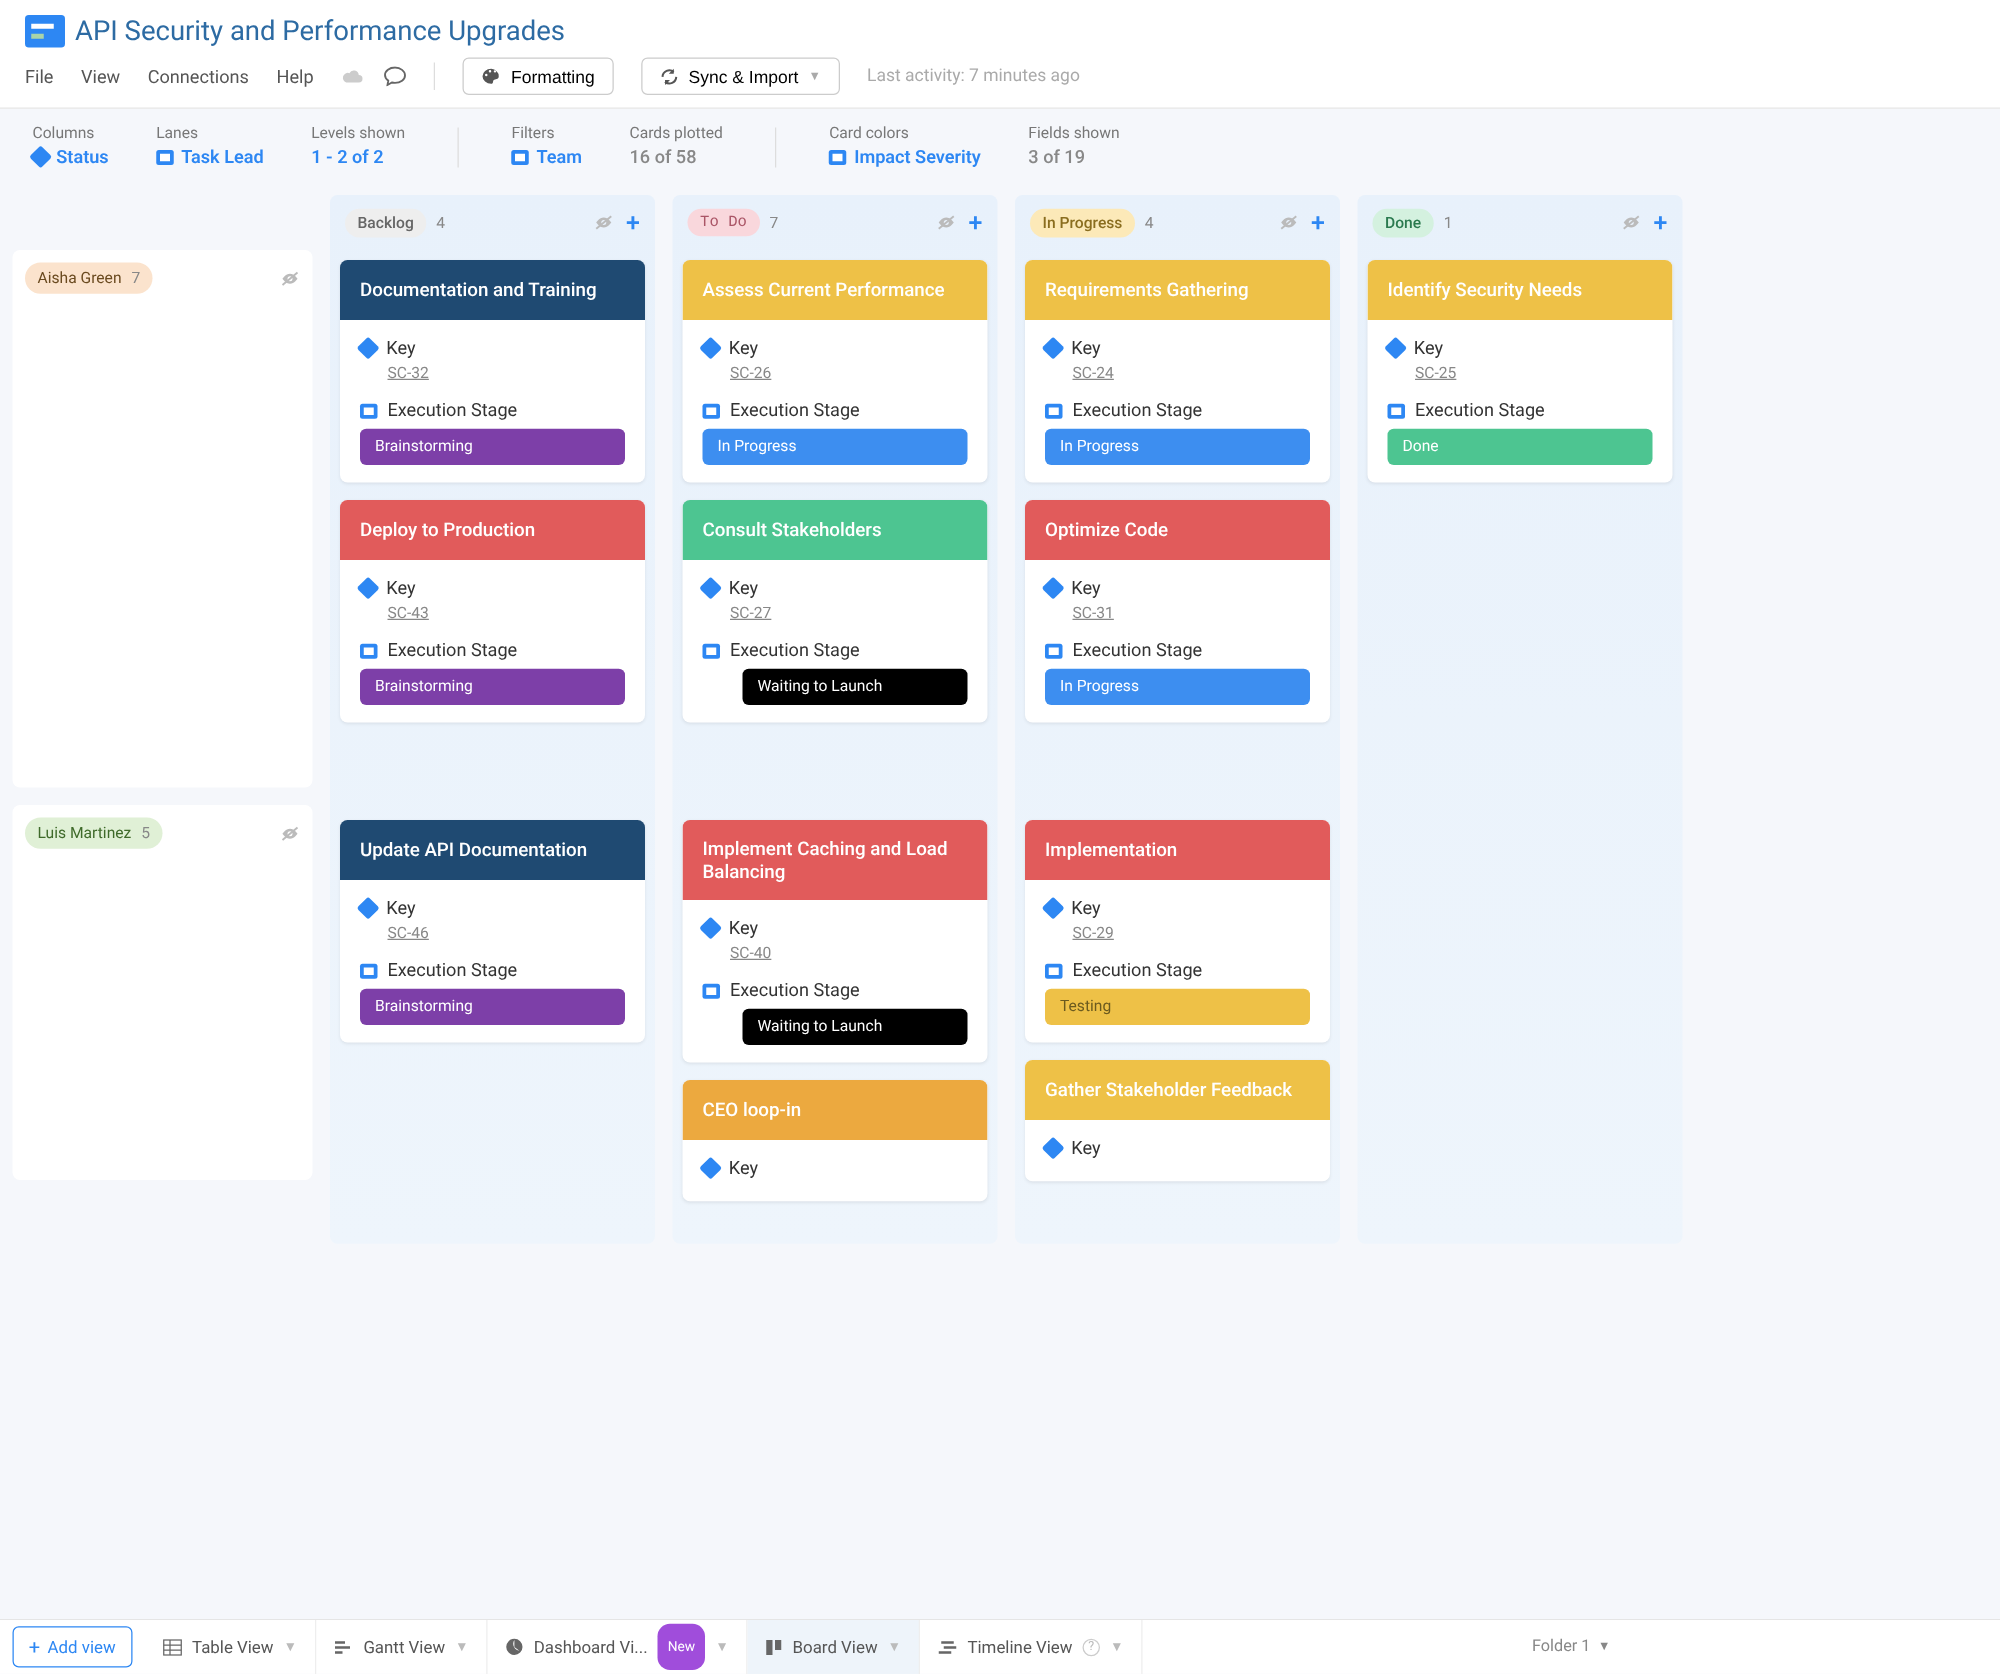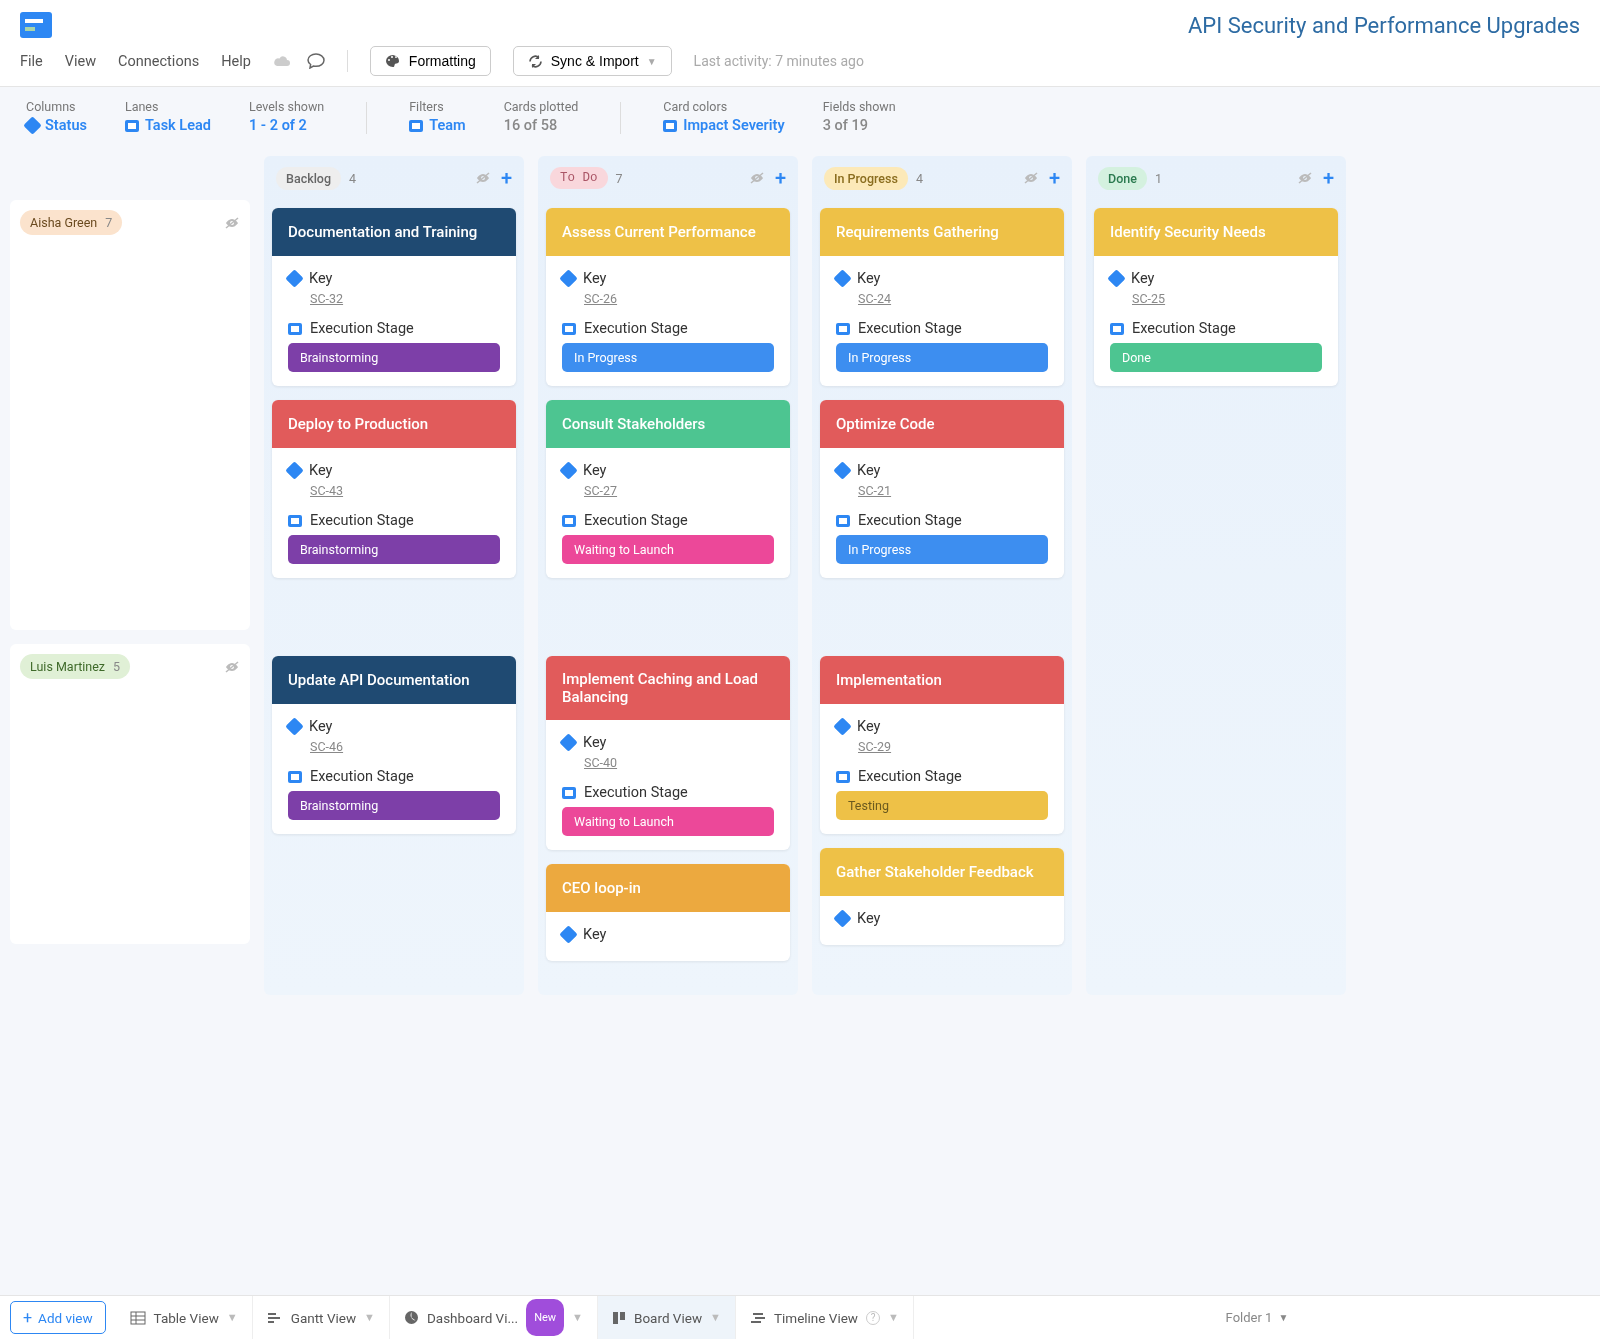--- a/index.html
+++ b/index.html
@@ -1,20 +1,20 @@
 <!DOCTYPE html>
 <html><head>
 <meta charset="utf-8">
 <style>
 * { box-sizing: border-box; margin: 0; padding: 0; }
 body { font-family: -apple-system, BlinkMacSystemFont, "Segoe UI", Roboto, sans-serif; background: #f5f7fb; color: #333; font-size: 14px; }
 
 
 .header { background: #fff; padding: 12px 20px 0; border-bottom: 1px solid #e5e5e5; }
-.title-row { display: flex; align-items: center; gap: 8px; padding-bottom: 8px; justify-content: space-between; }
+.title-row { display: flex; align-items: center; gap: 8px; padding-bottom: 8px; }
 .logo { width: 32px; height: 26px; background: #2d87f3; border-radius: 3px; display: flex; align-items: center; justify-content: center; position: relative; }
 .logo::before { content: ""; position: absolute; width: 18px; height: 4px; background: #fff; top: 7px; left: 5px; }
 .logo::after { content: ""; position: absolute; width: 10px; height: 4px; background: #a9d4a9; bottom: 7px; left: 5px; }
 .page-title { font-size: 22px; font-weight: 400; color: #2d6ba3; }
 
 .menubar { display: flex; align-items: center; gap: 22px; padding-bottom: 10px; }
 .menu-item { color: #555; font-size: 14.5px; cursor: pointer; }
 .menu-icons { display: flex; gap: 16px; align-items: center; color: #aaa; }
 .menu-sep { width: 1px; height: 22px; background: #ddd; }
 .btn-outline { display: flex; align-items: center; gap: 8px; padding: 6px 14px; border: 1px solid #ccc; border-radius: 5px; background: #fff; cursor: pointer; font-size: 14px; }
@@ -68,21 +68,21 @@
 .stage-badge { margin-top: 6px; padding: 7px 12px; border-radius: 5px; color: #fff; font-size: 12.5px; }
 
 .hc-navy { background: #1f4a72; text-align: center; }
 .hc-red { background: #e15b5b; }
 .hc-yellow { background: #eec147; }
 .hc-green { background: #4dc591; }
 .hc-orange { background: #eca93f; }
 
 .sb-purple { background: #7d3fa8; }
 .sb-blue { background: #3d8ef0; }
-.sb-teal { background: #ec4899; }
+.sb-teal { background: #000000; margin-left: 32px; }
 .sb-green { background: #4dc591; }
 .sb-yellow { background: #eec147; color: #5a4; color:#6b5a1f; }
 
 
 .bottombar { position: fixed; bottom: 0; left: 0; right: 0; background: #fff; border-top: 1px solid #e5e5e5; display: flex; align-items: center; height: 44px; z-index: 10; }
 .addview { display: flex; align-items: center; gap: 6px; padding: 6px 12px; border: 1px solid #2d87f3; border-radius: 5px; color: #2d87f3; margin: 0 10px; cursor: pointer; font-size: 13.5px; }
 .tab { display: flex; align-items: center; gap: 8px; padding: 0 14px; height: 44px; border-right: 1px solid #eee; font-size: 13.5px; color: #555; cursor: pointer; }
 .tab.active { background: #eef4fa; }
 .tab .chev { color: #bbb; font-size: 11px; }
 .badge-new { background: #a04ddb; color: #fff; padding: 12px 8px; border-radius: 10px; font-size: 11px; }
@@ -395,21 +395,21 @@
     <div class="stage-badge sb-blue">In Progress</div>
               </div>
   </div>
             <div class="card">
     <div class="card-head hc-red">Optimize Code</div>
     <div class="card-body">
     <div class="field-row">
                   <span class="diamond"></span>
                   <span>Key</span>
                 </div>
-                <div class="key-val">SC-21</div>
+                <div class="key-val">SC-31</div>
                 <div class="field-row mt">
                   <span class="board-icon"></span>
                   <span>Execution Stage</span>
                 </div>
     <div class="stage-badge sb-blue">In Progress</div>
               </div>
   </div>
           </div>
       <div class="swim-gap"></div>
       <div class="swim-block short">

